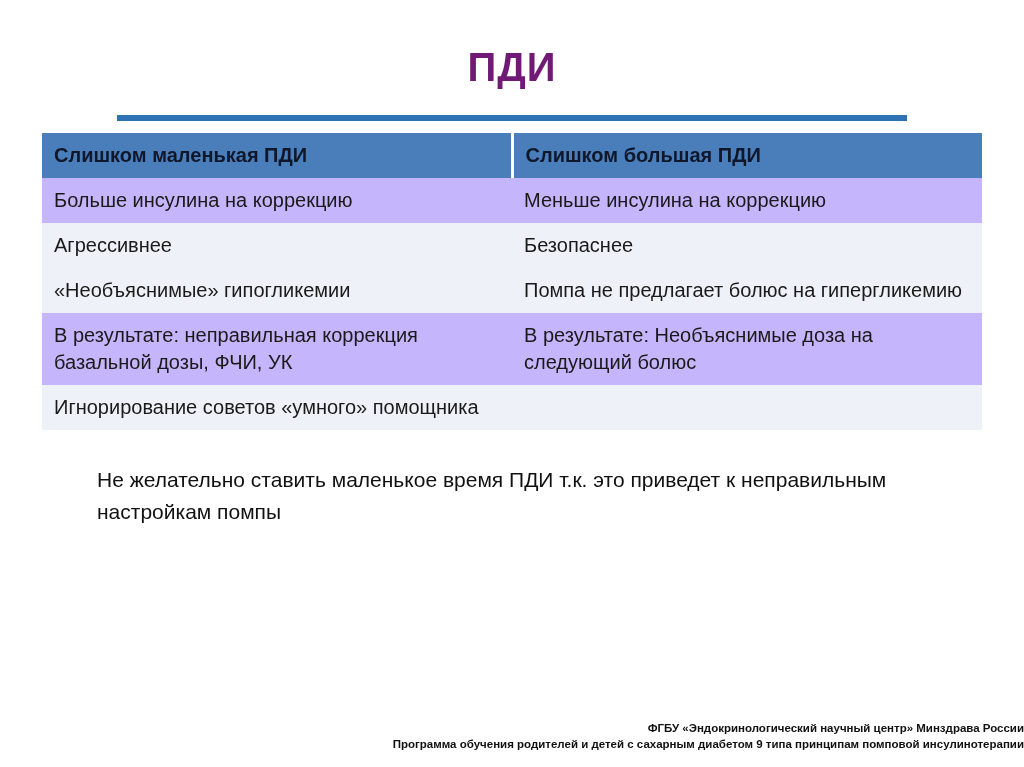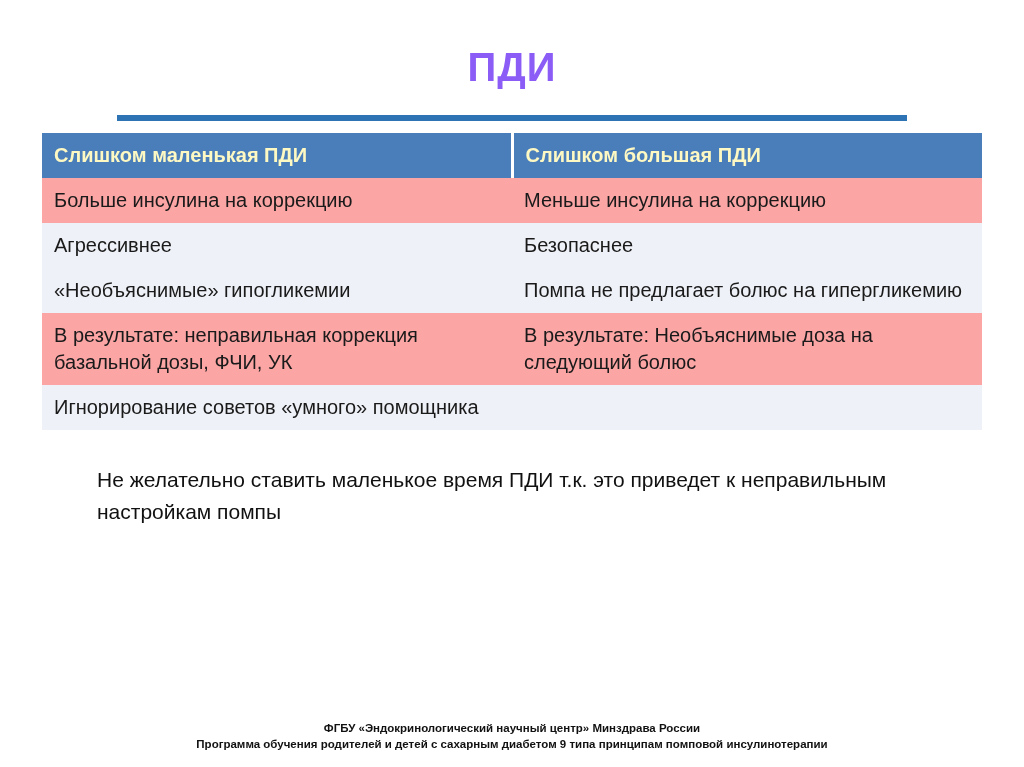--- a/index.html
+++ b/index.html
@@ -18,21 +18,21 @@
   .slide {
     width: 1024px;
     height: 767px;
     position: relative;
     box-sizing: border-box;
   }
   .slide-title {
     text-align: center;
     font-size: 40px;
     font-weight: bold;
-    color: #8b5cf6;
+    color: #701a75;
     letter-spacing: 1px;
     padding-top: 45px;
     line-height: 1.1;
   }
   .title-rule {
     width: 790px;
     height: 6px;
     background: #2e74b5;
     margin: 26px auto 0 auto;
   }
@@ -48,31 +48,31 @@
   table.main-table td, table.main-table th {
     vertical-align: top;
     padding: 9px 12px 9px 12px;
     font-size: 20px;
     line-height: 1.35;
     text-align: left;
     border: none;
   }
   .head-row th {
     background: #4a7ebb;
-    color: #fef9c3;
+    color: #0f172a;
     font-weight: bold;
     font-size: 23px;
     padding-top: 11px;
     padding-bottom: 11px;
   }
   .head-row th.cell-left {
     border-right: 3px solid #ffffff;
   }
   .band-dark td {
-    background: #fca5a5;
+    background: #c4b5fd;
   }
   .band-light td {
     background: #eef1f7;
   }
   .cell-left {
     border-right: 3px solid #ffffff;
   }
   .row-sep td, .row-sep th {
     border-bottom: 3px solid #ffffff;
   }
@@ -89,21 +89,21 @@
     font-size: 21px;
     line-height: 1.5;
     color: #111;
     padding-left: 10px;
   }
   .credits {
     position: absolute;
     bottom: 14px;
     left: 0;
     width: 1024px;
-    text-align: center;
+    text-align: right;
     font-size: 11.5px;
     font-weight: bold;
     color: #111;
     line-height: 1.45;
   }
 </style>
 </head>
 <body>
 
 <div class="slide">

